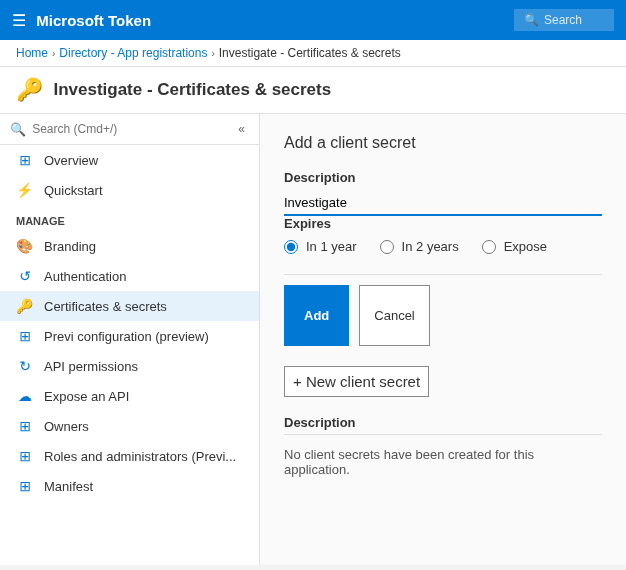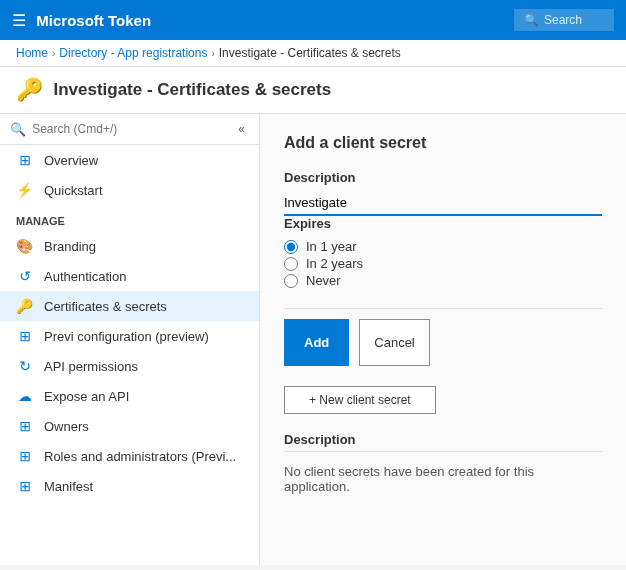--- a/index.html
+++ b/index.html
@@ -119,21 +119,21 @@
     
     .content-area {
       flex: 1;
       background: #fafafa;
       overflow-y: auto;
       padding: 20px 24px;
     }
 
     .form-title {
       font-size: 16px;
-      font-weight: 700;
+      font-weight: 400;
       color: #333;
       margin-bottom: 18px;
     }
 
     .form-label {
       font-size: 13px;
       font-weight: 600;
       color: #333;
       margin-bottom: 6px;
     }
@@ -148,31 +148,31 @@
       background: transparent;
     }
 
     .expires-label {
       font-size: 13px;
       font-weight: 600;
       color: #333;
       margin-bottom: 8px;
     }
 
-    .radio-group { display: flex; flex-direction: column; gap: 2px; margin-bottom: 20px; }
+    .radio-group { display: flex; flex-direction: row; gap: 23px; margin-bottom: 20px; }
     .radio-item { display: flex; align-items: center; gap: 8px; cursor: pointer; }
     .radio-item input[type="radio"] { accent-color: #0078d4; width: 14px; height: 14px; }
     .radio-item label { font-size: 13px; color: #333; cursor: pointer; }
 
     .btn-row { display: flex; gap: 10px; margin-bottom: 20px; }
     .btn-add {
       background: #0078d4;
       color: white;
       border: none;
-      padding: 16px 20px;
+      padding: 23px 20px;
       font-size: 13px;
       font-weight: 600;
       cursor: pointer;
     }
     .btn-cancel {
       background: white;
       color: #333;
       border: 1px solid #8a8a8a;
       padding: 6px 14px;
       font-size: 13px;
@@ -185,22 +185,22 @@
       margin-bottom: 14px;
       line-height: 1.4;
     }
 
     .new-secret-btn {
       display: flex;
       align-items: center;
       gap: 6px;
       background: white;
       border: 1px solid #8a8a8a;
-      padding: 6px 24px;
-      font-size: 12px;
+      padding: 6px 8px;
+      font-size: 15px;
       cursor: pointer;
       color: #333;
       margin-bottom: 14px;
     }
 
     .table-header {
       font-size: 13px;
       font-weight: 600;
       color: #333;
       padding: 4px 0;
@@ -310,21 +310,21 @@
       <div class="radio-item">
         <input type="radio" name="expires" id="r1" checked="" style="">
         <label for="r1">In 1 year</label>
       </div>
       <div class="radio-item">
         <input type="radio" name="expires" id="r2" style="">
         <label for="r2">In 2 years</label>
       </div>
       <div class="radio-item">
         <input type="radio" name="expires" id="r3" style="">
-        <label for="r3">Never</label>
+        <label for="r3">Expose</label>
       </div>
     </div>
 
     <hr class="divider">
 
     <div class="btn-row">
       <button class="btn-add">Add</button>
       <button class="btn-cancel">Cancel</button>
     </div>
 

